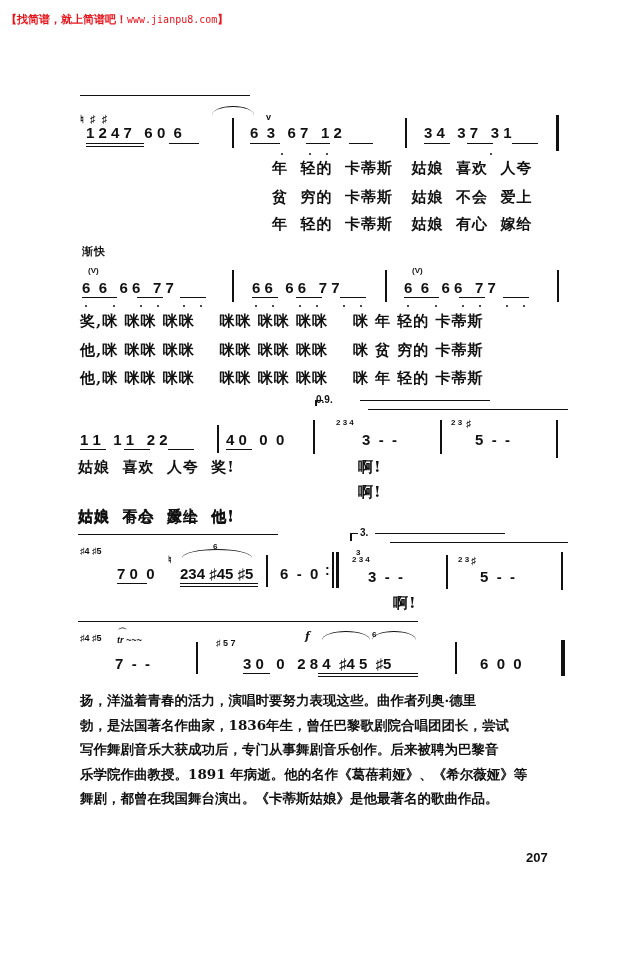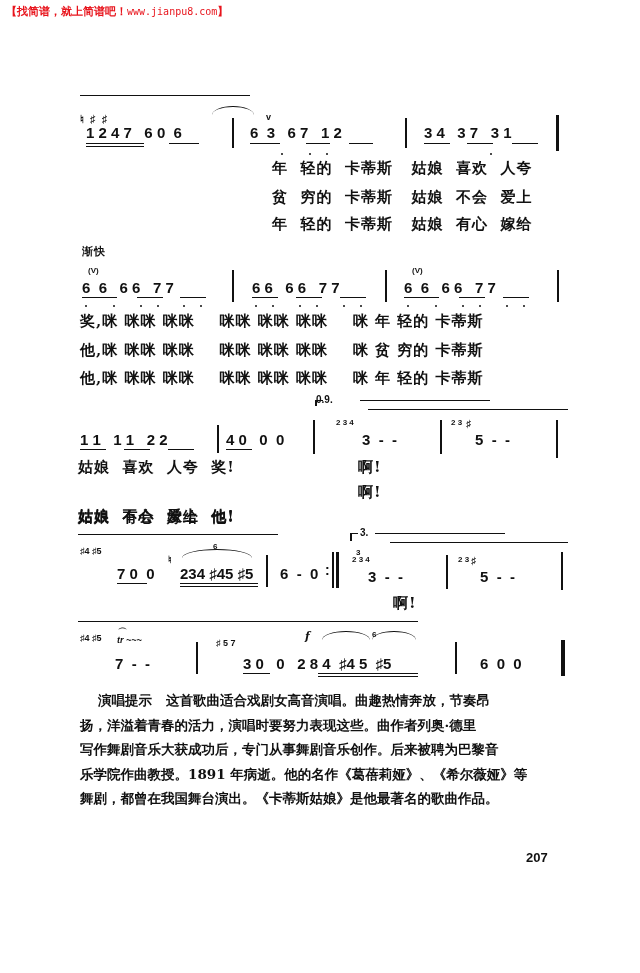--- a/index.html
+++ b/index.html
@@ -1,18 +1,18 @@
 <!DOCTYPE html>
 <html><head>
 <meta charset="utf-8">
 <style>
   html,body{margin:0;padding:0;background:#fff;}
   body{width:640px;height:973px;position:relative;overflow:hidden;font-family:"DejaVu Sans","Liberation Sans",sans-serif;color:#111;}
   .abs{position:absolute;}
-  .banner{left:6px;top:4px;font-size:11px;color:#e8141c;font-weight:bold;white-space:nowrap;letter-spacing:0;}
+  .banner{left:6px;top:12px;font-size:11px;color:#e8141c;font-weight:bold;white-space:nowrap;letter-spacing:0;}
   .banner .url{font-family:"DejaVu Sans Mono","Liberation Mono",monospace;font-weight:normal;font-size:10px;}
   .note{font-family:"Liberation Sans","DejaVu Sans",sans-serif;font-weight:bold;font-size:15px;white-space:pre;line-height:16px;}
   .dot{position:absolute;width:2px;height:2px;background:#111;border-radius:50%;}
   .bar{position:absolute;width:2px;background:#111;}
   .lyric{font-family:"DejaVu Serif","Liberation Serif",serif;font-weight:bold;font-size:15px;white-space:pre;line-height:22px;letter-spacing:1px;}
   .small{font-family:"Liberation Sans",sans-serif;font-weight:bold;font-size:8px;white-space:pre;}
   .slur{position:absolute;border-top:1.5px solid #111;border-radius:50% 50% 0 0/100% 100% 0 0;}
   .line{position:absolute;height:0;border-top:1.5px solid #111;}
   .prose{font-family:"DejaVu Serif","Liberation Serif",serif;font-weight:bold;font-size:13.5px;line-height:24.5px;}
   .page{font-family:"Liberation Sans",sans-serif;font-weight:bold;font-size:13px;}
@@ -177,20 +177,20 @@
   <div class="abs note" style="left:243px;top:656px;">3 0   0   2 8 4  ♯4 5  ♯5</div>
   <div class="line" style="left:243px;top:673px;width:27px;"></div>
   <div class="line" style="left:318px;top:673px;width:100px;"></div>
   <div class="line" style="left:318px;top:676px;width:100px;"></div>
   <div class="bar" style="left:455px;top:642px;height:32px;"></div>
   <div class="abs note" style="left:480px;top:656px;">6  0  0</div>
   <div class="bar" style="left:561px;top:640px;height:36px;width:3.5px;"></div>
 </div>
 
 <div class="abs prose" style="left:80px;top:688px;width:492px;">
-  <div style="white-space:nowrap;"><span style="margin-left:18px;">演唱提示</span><span style="margin-left:14px;">这首歌曲适合戏剧女高音演唱。曲趣热情奔放，节奏昂</span></div>
   <div style="white-space:nowrap;">扬，洋溢着青春的活力，演唱时要努力表现这些。曲作者列奥·德里</div>
+  <div style="white-space:nowrap;">勃，是法国著名作曲家，1836年生，曾任巴黎歌剧院合唱团团长，尝试</div>
   <div style="white-space:nowrap;">写作舞剧音乐大获成功后，专门从事舞剧音乐创作。后来被聘为巴黎音</div>
   <div style="white-space:nowrap;">乐学院作曲教授。1891 年病逝。他的名作《葛蓓莉娅》、《希尔薇娅》等</div>
   <div style="white-space:nowrap;">舞剧，都曾在我国舞台演出。《卡蒂斯姑娘》是他最著名的歌曲作品。</div>
 </div>
 
 <div class="abs page" style="left:526px;top:850px;">207</div>
 
 </body></html>

